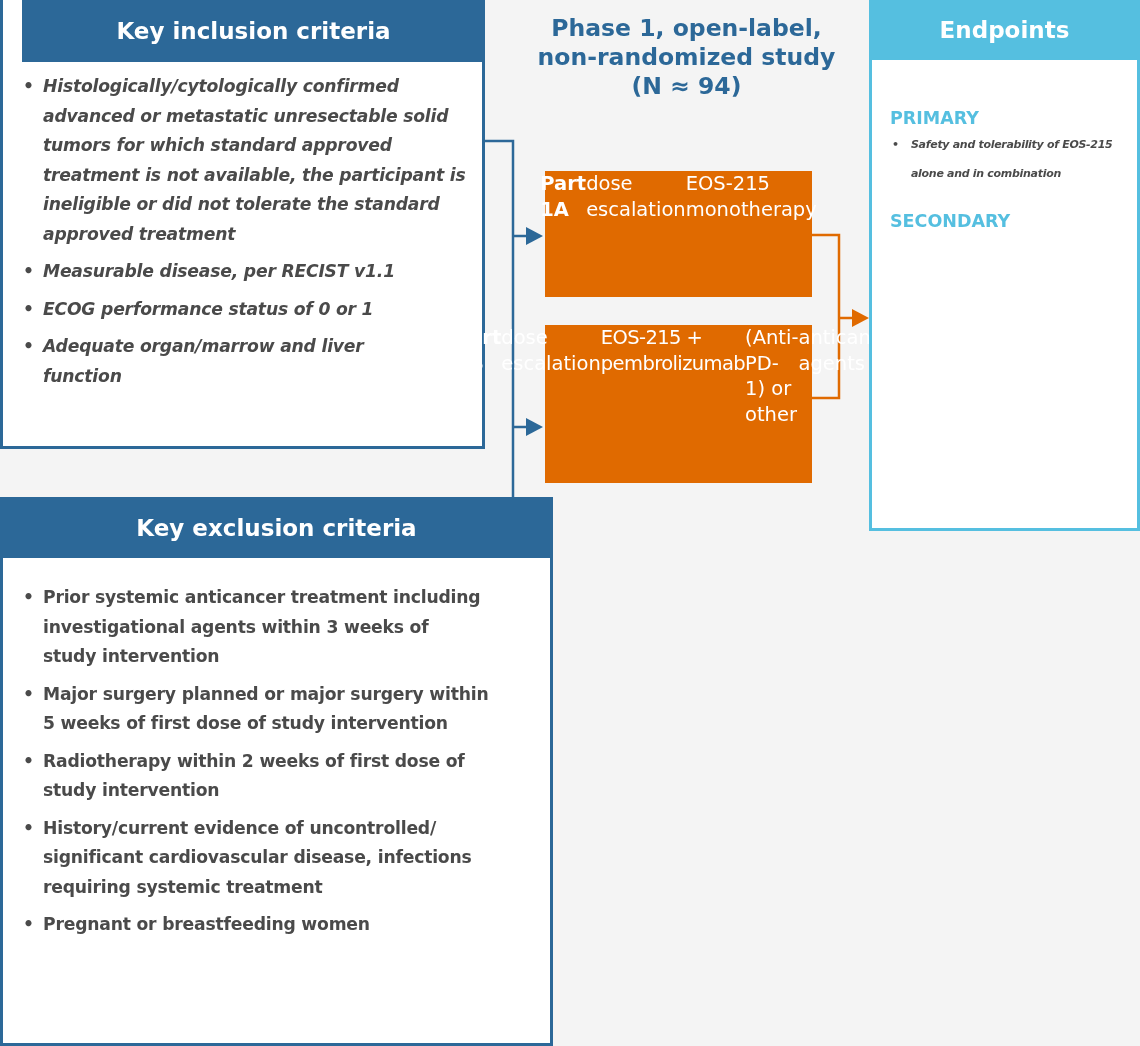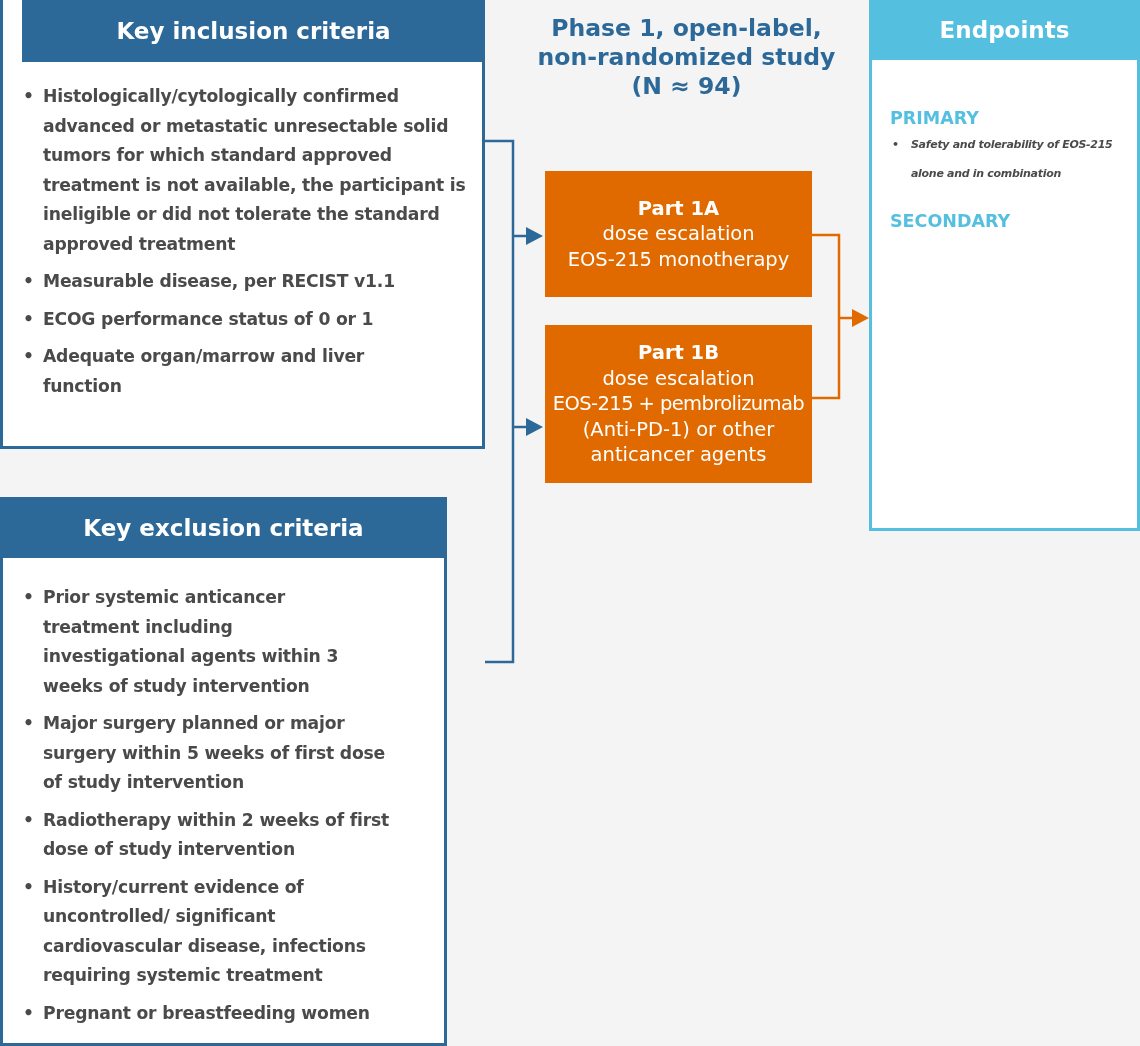--- a/index.html
+++ b/index.html
@@ -14,55 +14,55 @@
   .box-header {
     position: absolute; left: -3px; right: -3px; top: 0;
     color: #fff; font-weight: bold; font-size: 23px;
     display: flex; align-items: center; justify-content: center;
   }
   .blue .box-header { background: #2c6898; }
   .cyan .box-header { background: #55bfe0; }
 
   #inclusion { left: 0; top: 0; width: 485px; height: 449px; }
   #inclusion .box-header { height: 62px; margin-left: 22px; }
-  #exclusion { left: 0; top: 497px; width: 447px; height: 549px; text-decoration: underline; }
+  #exclusion { left: 0; top: 497px; width: 553px; height: 549px; text-decoration: underline; }
   #exclusion .box-header { height: 61px; }
   #endpoints { left: 869px; top: 0; width: 271px; height: 531px; }
   #endpoints .box-header { height: 60px; }
 
   ul.crit { list-style: none; margin: 0; padding: 0; position: absolute; left: 20px; right: 16px; }
   ul.crit li {
     position: relative; padding-left: 20px;
     font-size: 17.2px; line-height: 29.5px; font-weight: bold; color: #4a4a4a;
     margin-bottom: 8px; letter-spacing: -0.2px;
   }
   ul.crit li::before {
     content: "•"; position: absolute; left: 0; top: 0; color: #4a4a4a;
   }
-  #inclusion ul.crit { top: 82px; }
+  #inclusion ul.crit { top: 72px; font-style: italic; }
   #exclusion ul.crit { top: 86px; }
 
   .ep { position: absolute; left: 18px; right: 6px; top: 105px; }
   .ep-heading { color: #55bfe0; font-weight: bold; font-size: 17.5px; line-height: 26px; }
   .ep ul { list-style: none; margin: 0; padding: 0; }
   .ep li {
     position: relative; padding-left: 21px; font-weight: bold; color: #4a4a4a;
     font-size: 11px; line-height: 28.5px; letter-spacing: -0.3px; font-style: italic;
   }
   .ep li::before { content: "•"; position: absolute; left: 2px; top: 0; }
   .ep .primary-list { margin-bottom: 20px; }
 
   #study-title {
     position: absolute; left: 505px; width: 363px; top: 14px;
     text-align: center; color: #2c6898; font-weight: bold;
     font-size: 23.5px; line-height: 29px;
   }
   .arm {
-    position: absolute; background: #e06a00; color: #fff; text-align: center;
-    box-sizing: border-box; display: flex; flex-direction: column; justify-content: center;
+    position: absolute; background: #e06a00; color: #fff; text-align: left;
+    box-sizing: border-box; display: flex; flex-direction: row; justify-content: center;
     font-size: 19.5px; line-height: 25.5px;
   }
   .arm .arm-title { font-weight: bold; }
   #part1a { left: 545px; top: 171px; width: 267px; height: 126px; }
   #part1b { left: 545px; top: 325px; width: 267px; height: 158px; }
 
   svg#connectors { position: absolute; left: 0; top: 0; width: 1140px; height: 1046px; pointer-events: none; }
 </style>
 </head>
 <body>

